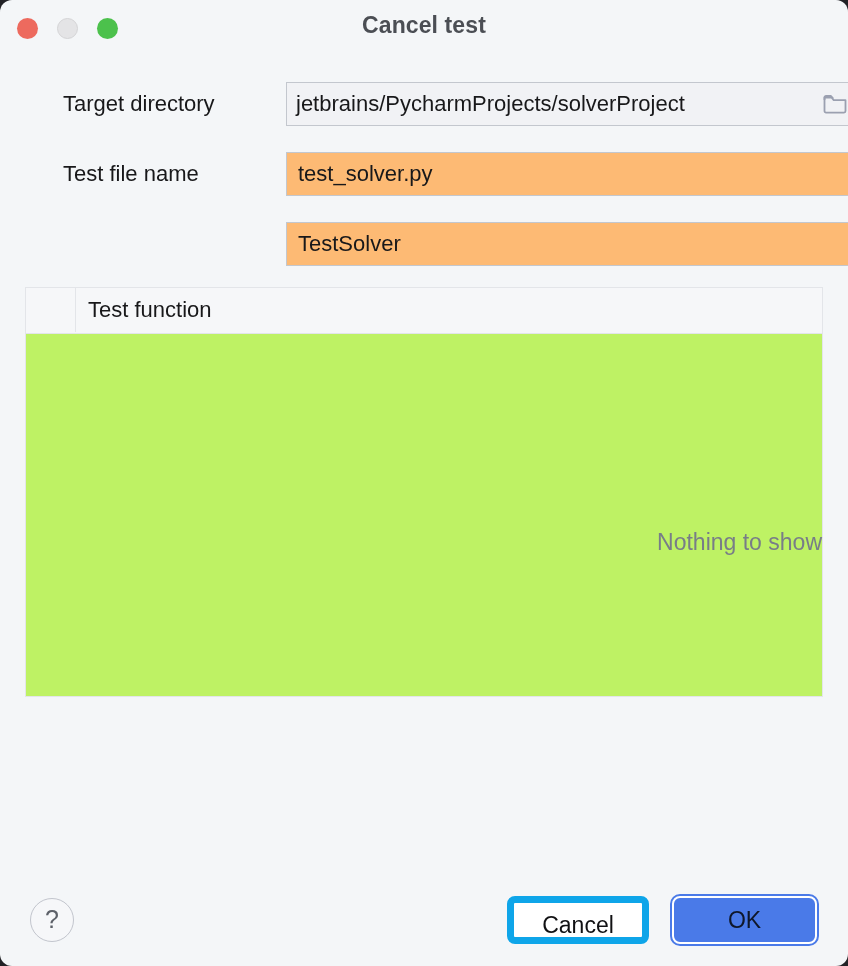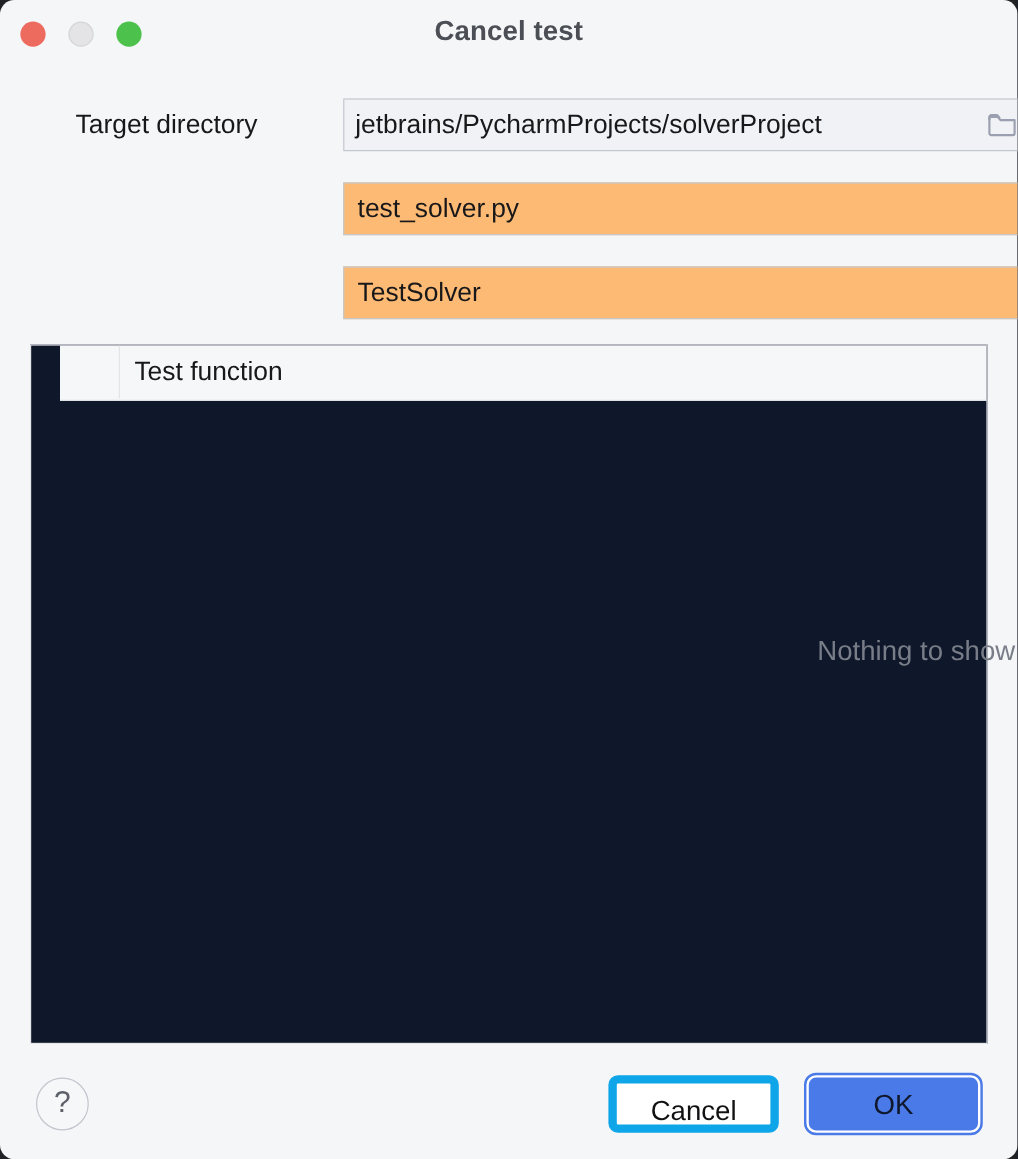--- a/index.html
+++ b/index.html
@@ -110,25 +110,24 @@
     cursor: pointer;
   }
   .folder-btn svg { display: block; }
 
   
   .table {
     position: absolute;
     left: 25px;
     top: 287px;
     width: 798px;
-    height: 583px;
+    height: 410px;
     box-sizing: border-box;
     border: 1px solid #e3e5e9;
-    background: #0f172a;
-    padding-left: 24px;
+    background: #bef264;
   }
   .table-header {
     position: relative;
     height: 45px;
     border-bottom: 1px solid #e3e5e9;
     background: #f6f7f9;
   }
   .th-check {
     position: absolute;
     left: 0; top: 0;
@@ -222,20 +221,21 @@
       <span class="folder-btn">
         <svg width="26" height="24" viewBox="0 0 26 24" fill="none" aria-hidden="true">
           <path d="M2.5 5.5 h7 l2.2 2.6 h11.8 v11 a1.5 1.5 0 0 1 -1.5 1.5 h-18 a1.5 1.5 0 0 1 -1.5 -1.5 z" stroke="#9ba0b0" stroke-width="1.8" stroke-linejoin="round" fill="none"></path>
           <path d="M2.5 8.1 v-2.6 a1.5 1.5 0 0 1 1.5 -1.5 h5 l2.2 2.6" stroke="#9ba0b0" stroke-width="1.8" stroke-linejoin="round" fill="none"></path>
         </svg>
       </span>
     </div>
   </div>
 
   <div class="row row-2">
+    <div class="row-label">Test file name</div>
     <div class="field">
       <span class="field-text">test_solver.py</span>
     </div>
   </div>
 
   <div class="row row-3">
     <div class="field">
       <span class="field-text">TestSolver</span>
     </div>
   </div>

